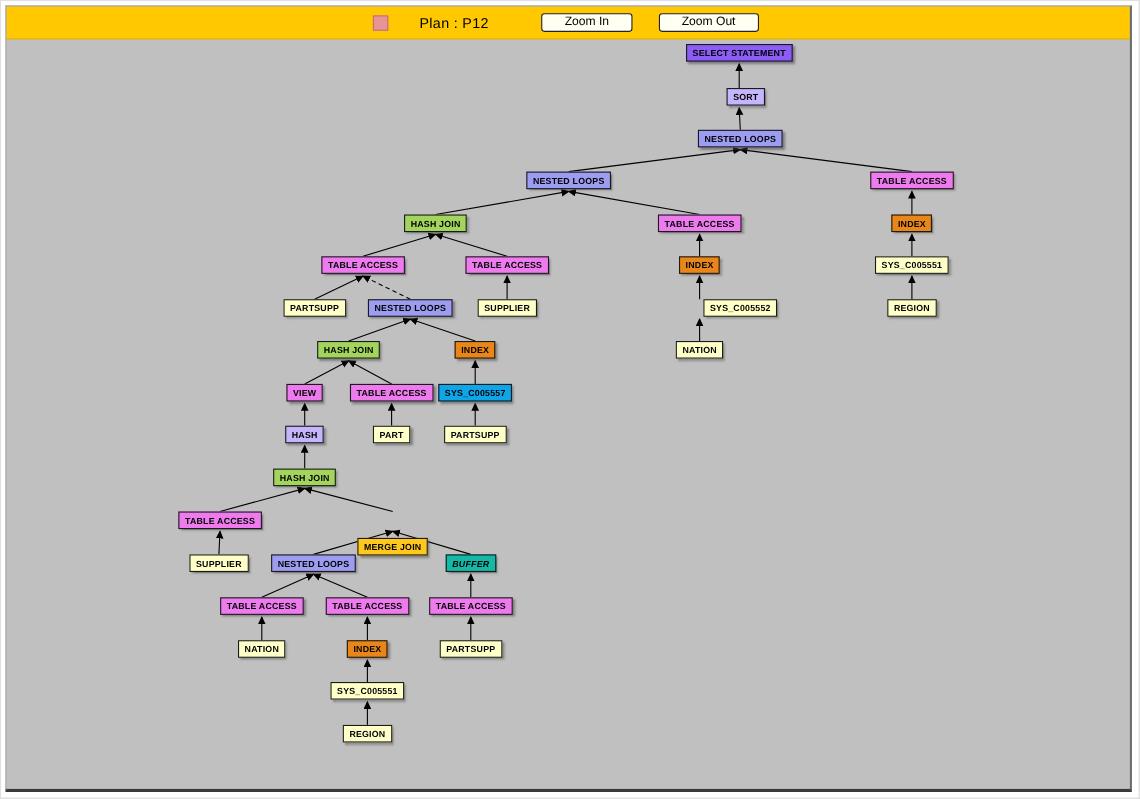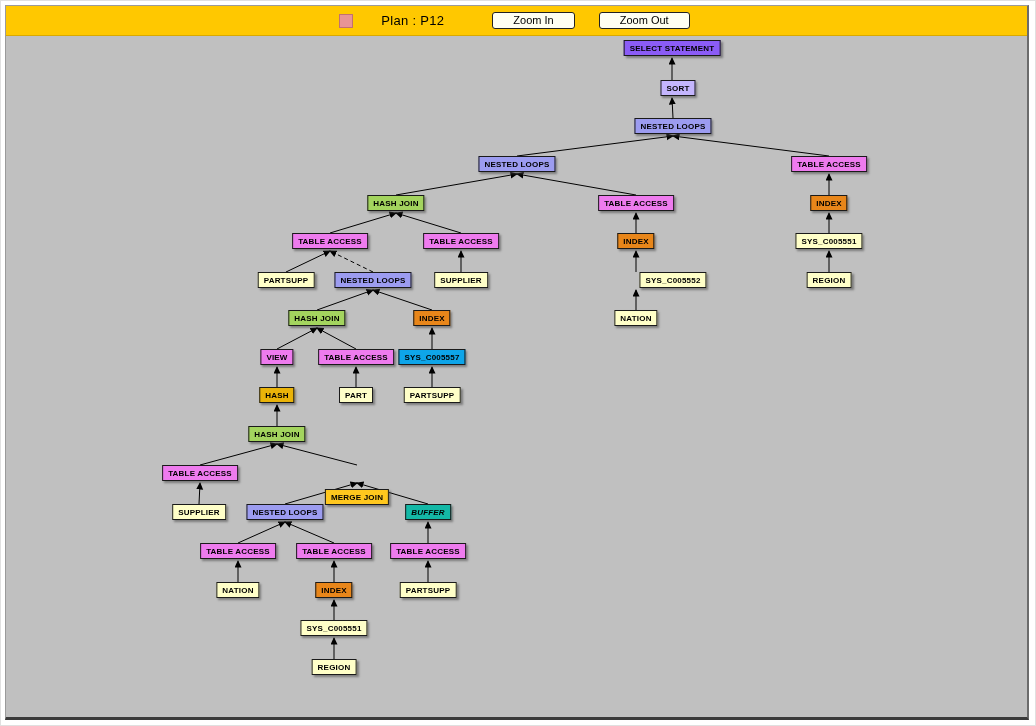--- a/index.html
+++ b/index.html
@@ -137,21 +137,21 @@
       <div class="node" style="left: 630px; top: 282px; background: rgb(255, 255, 200);">NATION</div>
       <div class="node" style="left: 280px; top: 244px; background: rgb(255, 255, 200);">PARTSUPP</div>
       <div class="node" style="left: 367px; top: 244px; background: rgb(156, 156, 240);">NESTED LOOPS</div>
       <div class="node" style="left: 455px; top: 244px; background: rgb(255, 255, 200);">SUPPLIER</div>
       <div class="node" style="left: 311px; top: 282px; background: rgb(163, 212, 94);">HASH JOIN</div>
       <div class="node" style="left: 426px; top: 282px; background: rgb(232, 134, 26);">INDEX</div>
       <div class="node" style="left: 271px; top: 321px; background: rgb(238, 123, 238);">VIEW</div>
       <div class="node" style="left: 350px; top: 321px; background: rgb(238, 123, 238);">TABLE ACCESS</div>
       <div class="node" style="left: 426px; top: 321px; background: #0ea5e9;">SYS_C005557</div>
       <div class="node" style="left: 426px; top: 359px; background: rgb(255, 255, 200);">PARTSUPP</div>
-      <div class="node" style="left: 271px; top: 359px; background: #eab308; text-align: center;">HASH</div>
+      <div class="node" style="left: 271px; top: 359px; background: #c4b5fd; text-align: center;">HASH</div>
       <div class="node" style="left: 350px; top: 359px; background: rgb(255, 255, 200);">PART</div>
       <div class="node" style="left: 271px; top: 398px; background: rgb(163, 212, 94);">HASH JOIN</div>
       <div class="node" style="left: 194px; top: 437px; background: rgb(238, 123, 238);">TABLE ACCESS</div>
       <div class="node" style="left: 351px; top: 437px; background: rgb(255, 200, 30); margin-top: 24px;">MERGE JOIN</div>
       <div class="node" style="left: 193px; top: 476px; background: rgb(255, 255, 200);">SUPPLIER</div>
       <div class="node" style="left: 279px; top: 476px; background: rgb(156, 156, 240);">NESTED LOOPS</div>
       <div class="node" style="left: 422px; top: 476px; background: #14b8a6; font-style: italic;">BUFFER</div>
       <div class="node" style="left: 232px; top: 515px; background: rgb(238, 123, 238);">TABLE ACCESS</div>
       <div class="node" style="left: 328px; top: 515px; background: rgb(238, 123, 238);">TABLE ACCESS</div>
       <div class="node" style="left: 422px; top: 515px; background: rgb(238, 123, 238);">TABLE ACCESS</div>

